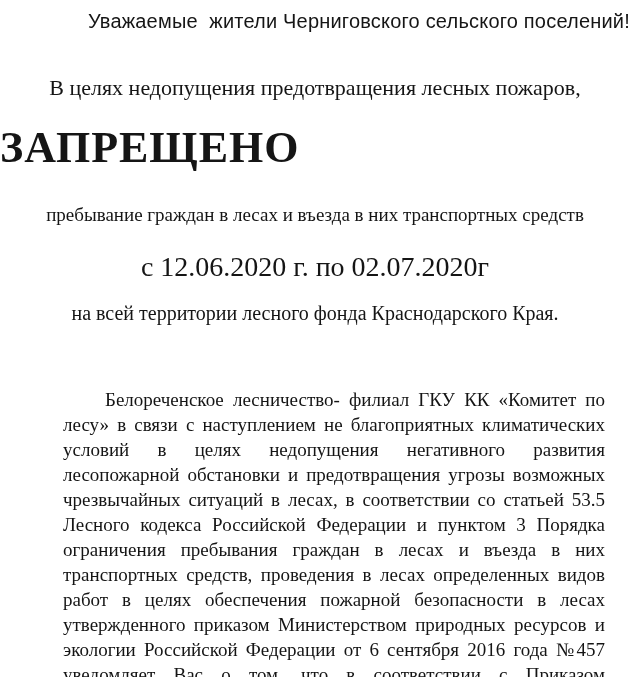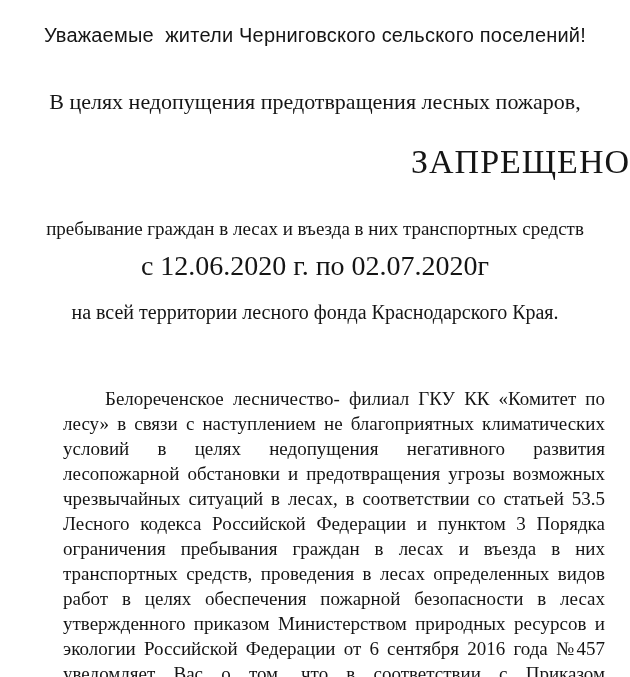--- a/index.html
+++ b/index.html
@@ -12,50 +12,50 @@
     width: 630px;
     height: 677px;
     background: #ffffff;
     color: #151515;
     font-family: "Liberation Serif", serif;
     overflow: hidden;
     box-sizing: border-box;
   }
   .salutation {
     margin: 0;
-    padding-top: 23px;
-    text-align: center;
+    padding-top: 9px;
+    text-align: right;
     font-family: "Liberation Sans", sans-serif;
     font-size: 20px;
     line-height: 24px;
     white-space: pre-wrap;
     letter-spacing: 0.2px;
   }
   .intro {
     margin: 41px 20px 0 20px;
     text-align: center;
     font-size: 22px;
     line-height: 27px;
   }
   .banner {
     margin: 26px 0 0 0;
-    text-align: right;
-    font-size: 34px;
+    text-align: left;
+    font-size: 44px;
     line-height: 41px;
-    font-weight: normal;
+    font-weight: bold;
     letter-spacing: 1px;
   }
   .subject {
     margin: 33px 8px 0 8px;
     text-align: center;
     font-size: 19px;
     line-height: 27px;
   }
   .date-range {
-    margin: 7px 0 0 0;
+    margin: 22px 0 0 0;
     text-align: center;
     font-size: 28px;
     line-height: 34px;
   }
   .territory {
     margin: 16px 20px 0 20px;
     text-align: center;
     font-size: 20px;
     line-height: 27px;
   }

